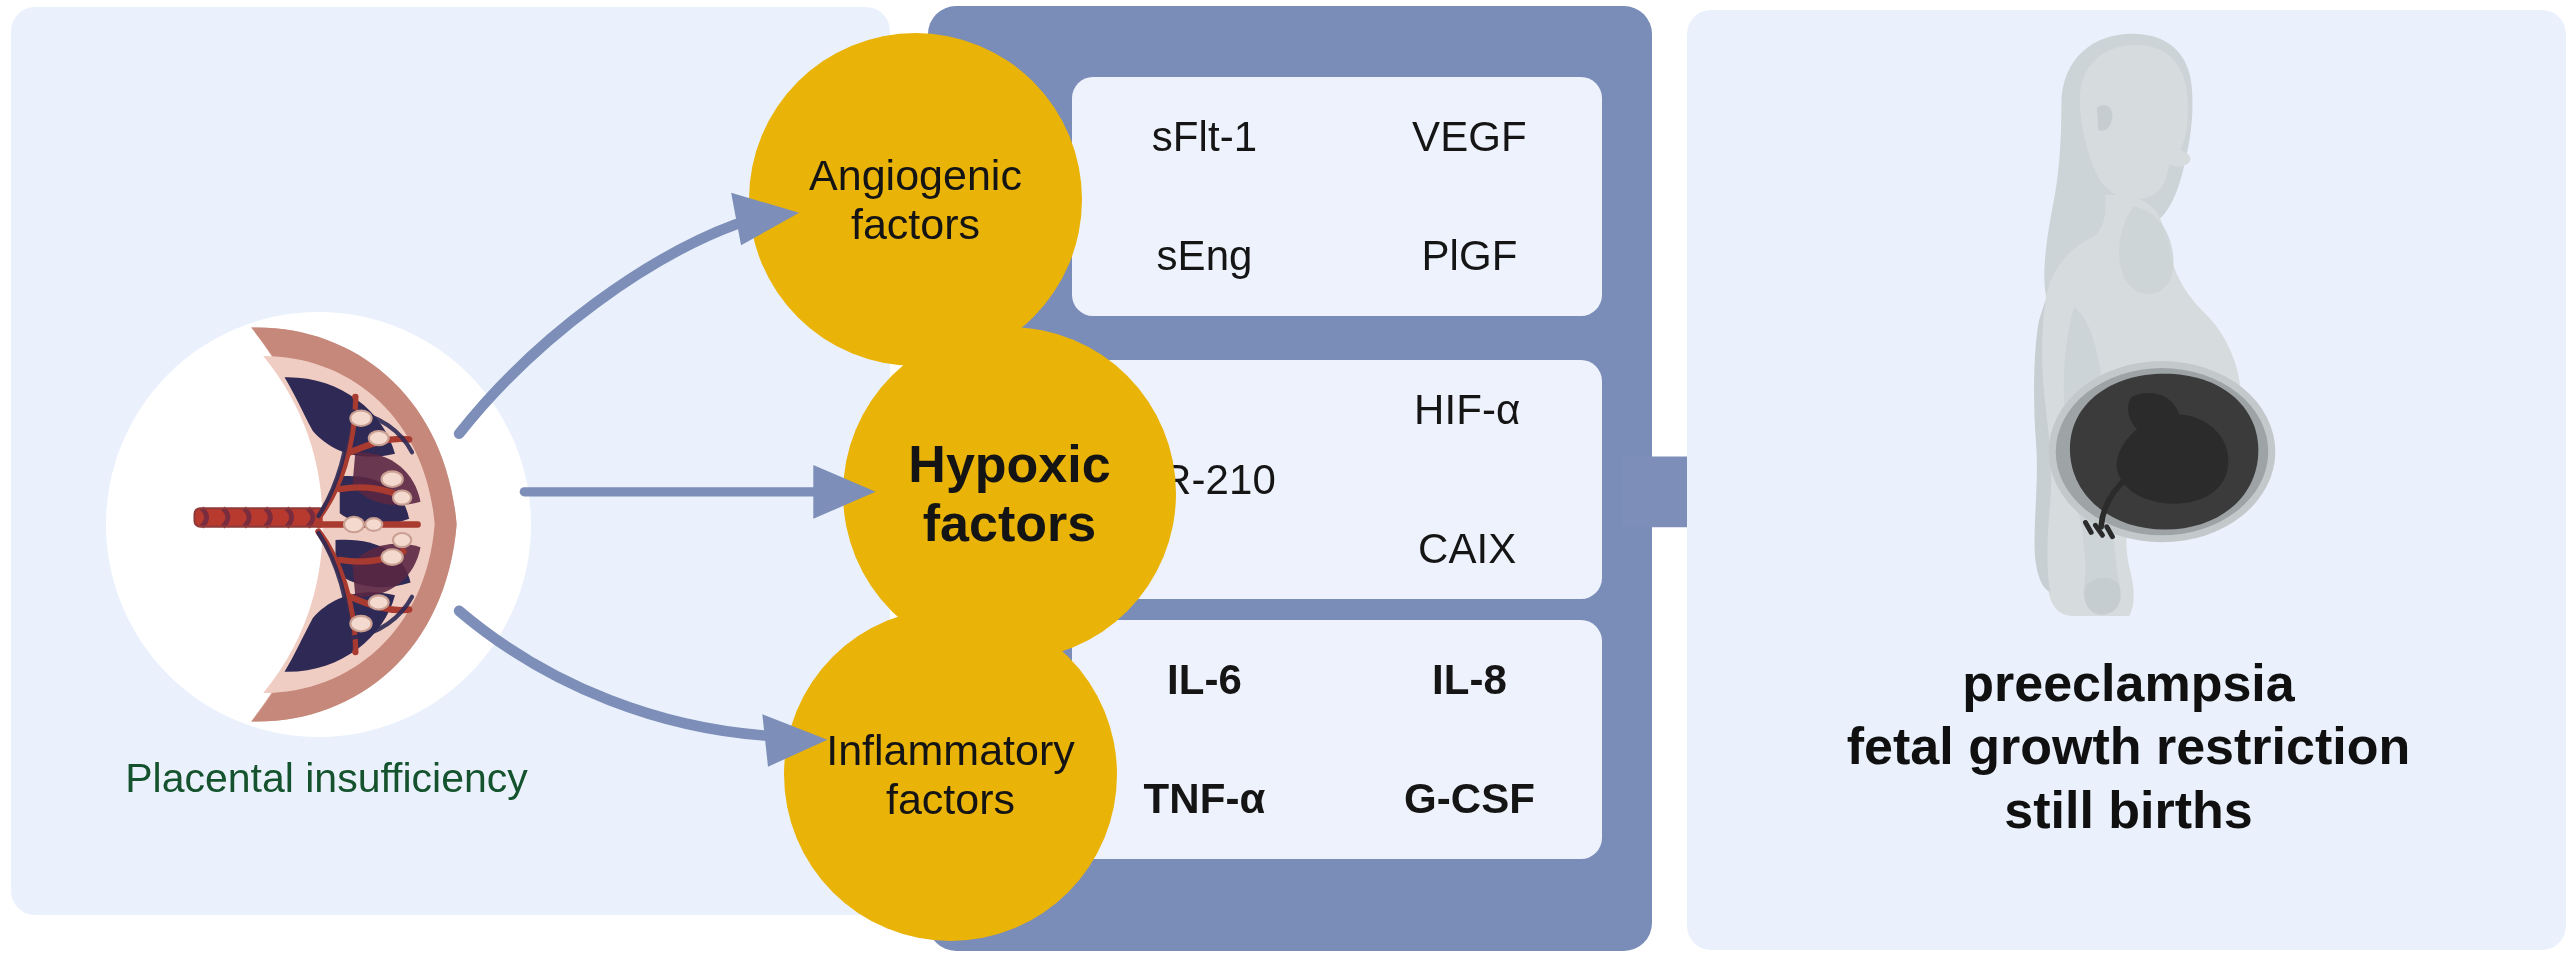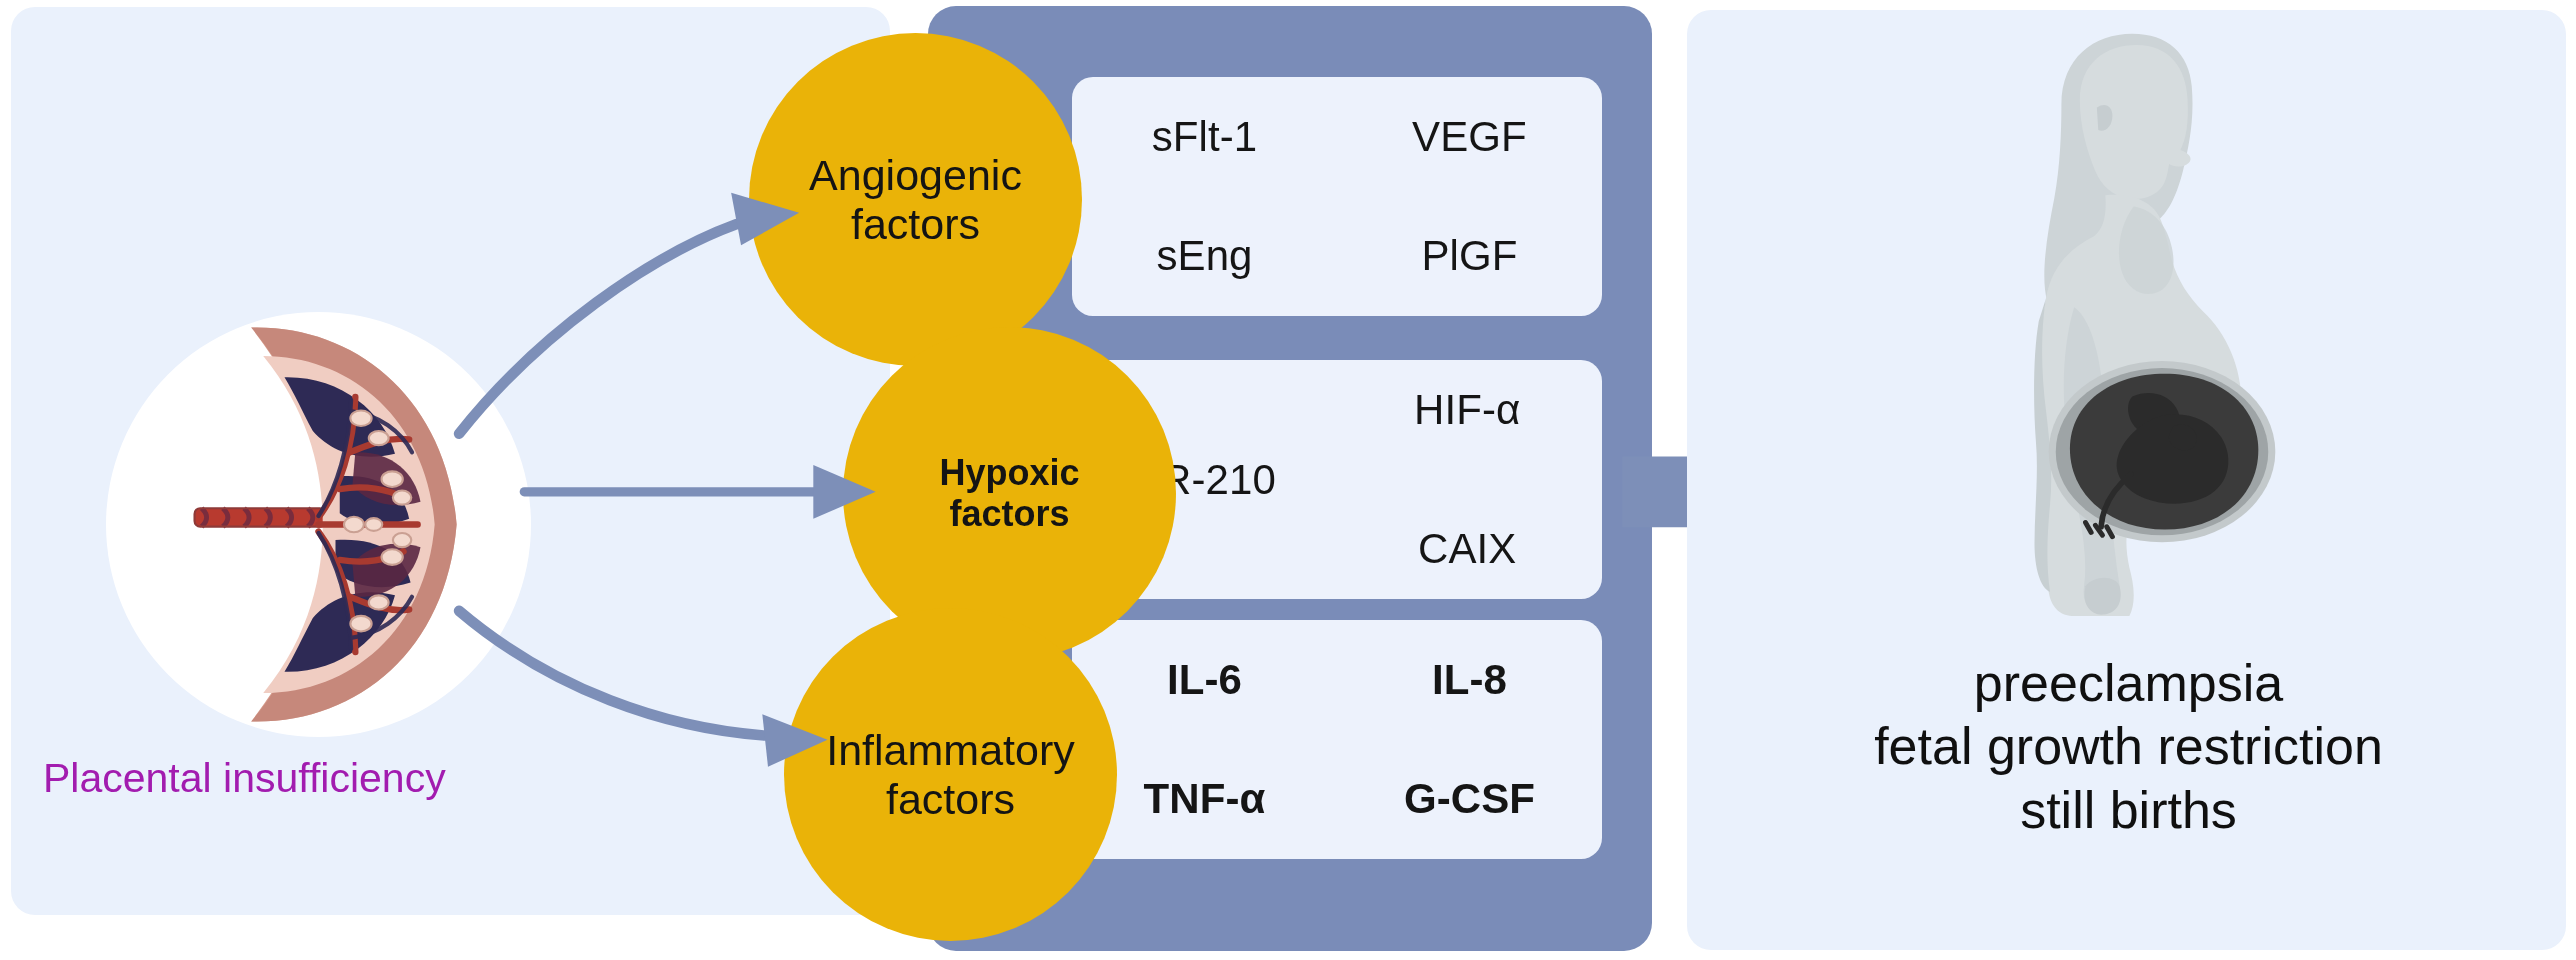--- a/index.html
+++ b/index.html
@@ -49,44 +49,44 @@
   .cell.span2{grid-row:1 / span 2;align-self:center;}
   .pad-l{padding-left:28px;}
 
   
   .circle{
     position:absolute;border-radius:50%;background:#eab308;
     display:flex;align-items:center;justify-content:center;text-align:center;
     line-height:1.12;
   }
   .c-angio { left:749px; top:33px;  width:333px; height:333px; font-size:43px; }
-  .c-hypox { left:843px; top:327px; width:333px; height:333px; font-size:36px; font-weight:700;}
+  .c-hypox { left:843px; top:327px; width:333px; height:333px; font-size:52px; font-weight:700;}
   .c-inflam{ left:784px; top:608px; width:333px; height:333px; font-size:43px; }
   .circle span{display:block;}
 
   
   .placenta-circle{
     position:absolute;left:106px;top:312px;width:425px;height:425px;
     border-radius:50%;background:#ffffff;
   }
   .placenta-svg{position:absolute;left:106px;top:312px;width:425px;height:425px;}
 
   .placenta-label{
     position:absolute;left:43px;top:755px;width:567px;
-    font-size:41px;text-align:left;color:#a21caf;white-space:nowrap;
+    font-size:41px;text-align:center;color:#14532d;white-space:nowrap;
   }
 
   
   .arrows{position:absolute;left:0;top:0;width:2576px;height:961px;pointer-events:none;}
 
   
   .woman-svg{position:absolute;left:1955px;top:21px;width:397px;height:595px;}
   .outcome{
     position:absolute;left:1714px;top:652px;width:829px;
-    text-align:center;font-weight:400;font-size:52px;line-height:1.22;color:#101010;
+    text-align:center;font-weight:700;font-size:52px;line-height:1.22;color:#101010;
   }
   .outcome div{white-space:nowrap;}
 </style>
 </head>
 <body>
 
 <div id="stage">
 
   <div class="panel-left"></div>
 

